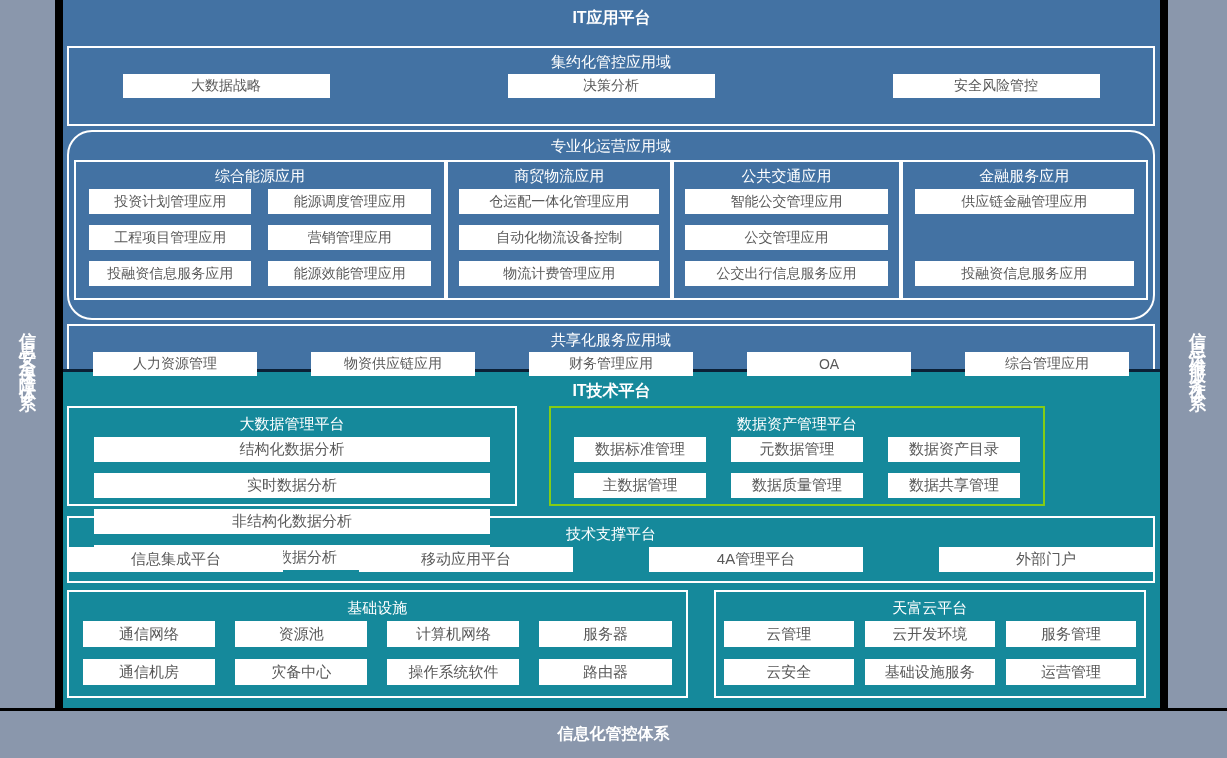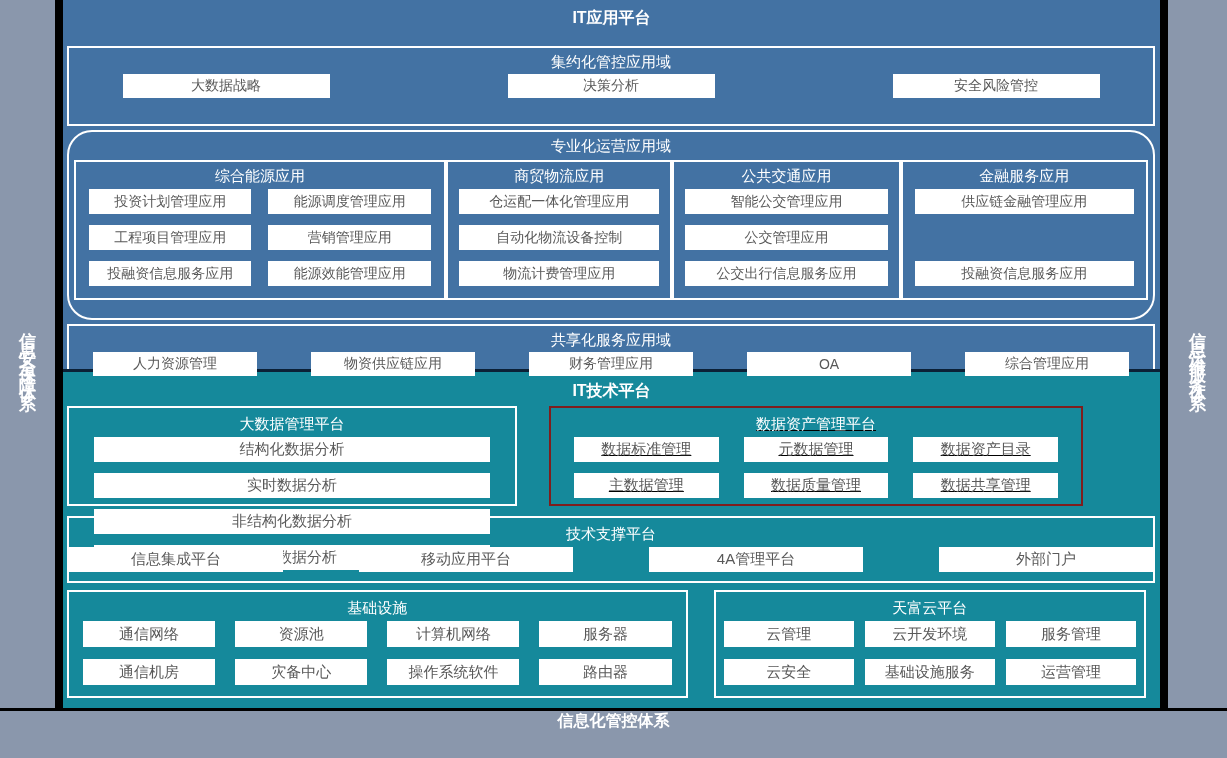--- a/index.html
+++ b/index.html
@@ -41,35 +41,35 @@
   .grid2 .cell,.col3 .cell,.spread .cell{height:25px;}
   .col3{display:flex;flex-direction:column;gap:11px;margin:0 11px;}
   .spread{display:flex;flex-direction:column;justify-content:space-between;margin:0 12px;}
   
   .d3{margin-top:4px;height:66px;}
   .d3-items{display:flex;justify-content:center;gap:54px;}
   .d3 .cell{width:164px;}
   
   .row1{display:flex;margin:5px 5px 0 4px;gap:32px;height:100px;}
   .p-bigdata{width:450px;border:2px solid #fff;box-sizing:border-box;}
-  .p-dataasset{width:534px;border:2px solid #7f1d1d;box-sizing:border-box;text-decoration:underline;}
+  .p-dataasset{width:496px;border:2px solid #84cc16;box-sizing:border-box;}
   .tp-title{color:#fff;font-size:15px;text-align:center;height:29px;line-height:31px;}
   .bd-grid{display:grid;grid-template-columns:1fr;column-gap:18px;row-gap:11px;margin:0 25px;grid-auto-rows:25px;}
   .da-grid{display:grid;grid-template-columns:1fr 1fr 1fr;column-gap:25px;row-gap:11px;margin:0 23px;grid-auto-rows:25px;}
   .p-support{margin:10px 5px 0 4px;height:67px;border:2px solid #fff;box-sizing:border-box;}
   .support-items{display:flex;justify-content:center;gap:76px;}
   .support-items .cell{width:246px;}
   .row3{display:flex;margin:7px 14px 0 4px;gap:26px;height:108px;}
   .p-infra{width:636px;border:2px solid #fff;box-sizing:border-box;}
   .p-cloud{width:443px;border:2px solid #fff;box-sizing:border-box;}
   .infra-grid{display:grid;grid-template-columns:repeat(4,1fr);column-gap:20px;row-gap:12px;margin:0 14px;grid-auto-rows:26px;}
   .cloud-grid{display:grid;grid-template-columns:repeat(3,1fr);column-gap:11px;row-gap:12px;margin:0 8px;grid-auto-rows:26px;}
   .infra-grid .cell,.cloud-grid .cell{height:26px;}
   
-  .bottom-bar{position:absolute;left:0;top:708px;width:1227px;height:50px;background:#8A97AC;border-top:3px solid #000;box-sizing:border-box;display:flex;justify-content:center;color:#fff;font-weight:bold;font-size:16px;}
+  .bottom-bar{position:absolute;left:0;top:708px;width:1227px;height:50px;background:#8A97AC;border-top:3px solid #000;box-sizing:border-box;display:flex;align-items:center;justify-content:center;color:#fff;font-weight:bold;font-size:16px;}
 </style>
 </head>
 <body>
 
 <div class="stage">
 
   <div class="sidebar left">
     <div class="v-text">信息安全保障体系</div>
   </div>
   <div class="strip l"></div>

